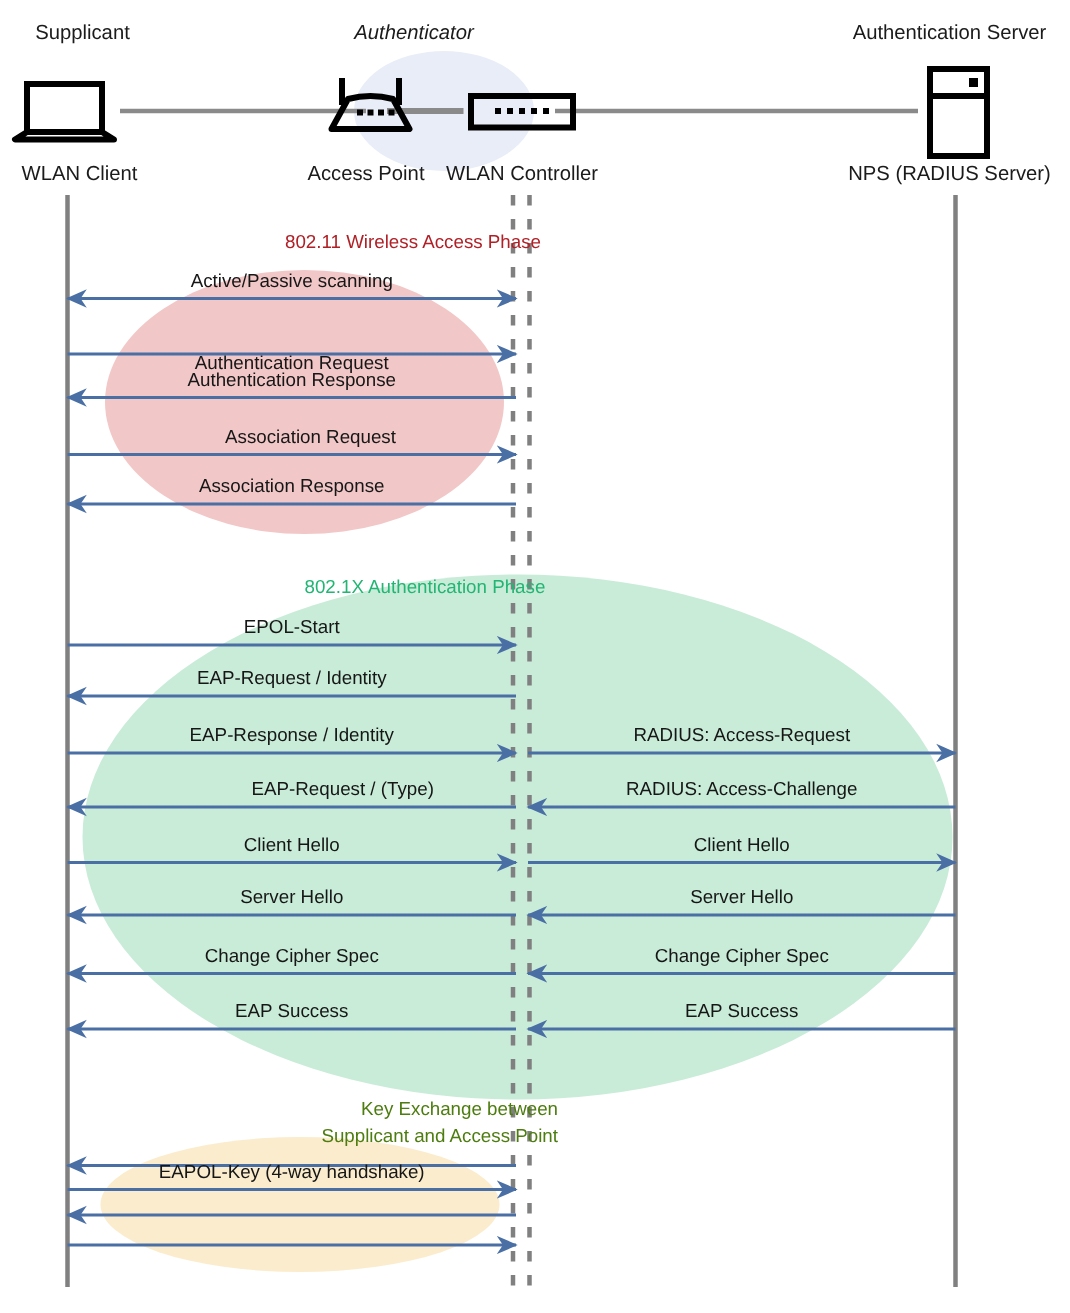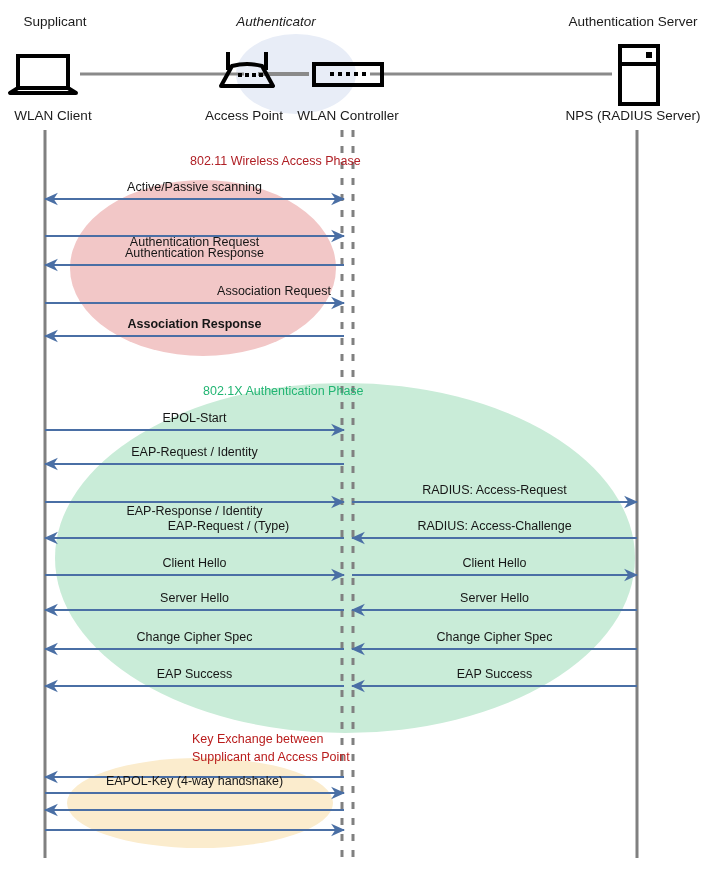--- a/index.html
+++ b/index.html
@@ -108,32 +108,32 @@
   <div id="labels">
       <div class="hdr-label" style="left: -45px; top: 14px; width: 200px; text-align: center;">Supplicant</div>
       <div class="hdr-label" style="left: -47px; top: 108px; width: 200px; text-align: center;">WLAN Client</div>
       <div class="hdr-label" style="left: 176px; top: 14px; width: 200px; text-align: center; font-style: italic;">Authenticator</div>
       <div class="hdr-label" style="left: 144px; top: 108px; width: 200px; text-align: center;">Access Point</div>
       <div class="hdr-label" style="left: 248px; top: 108px; width: 200px; text-align: center;">WLAN Controller</div>
       <div class="hdr-label" style="left: 533px; top: 14px; width: 200px; text-align: center;">Authentication Server</div>
       <div class="hdr-label" style="left: 533px; top: 108px; width: 200px; text-align: center;">NPS (RADIUS Server)</div>
       <div class="phase" style="left: 190px; top: 154px; color: rgb(176, 32, 38);">802.11 Wireless Access Phase</div>
       <div class="phase" style="left: 203px; top: 384px; color: rgb(34, 181, 115);">802.1X Authentication Phase</div>
-      <div class="phase two" style="left: 192px; top: 730px; width: 180px; color: #b91c1c; text-align: left;">
+      <div class="phase two" style="left: 192px; top: 730px; width: 180px; color: #4d7c0f; text-align: right;">
         <div>Key Exchange between</div>
         <div>Supplicant and Access Point</div>
       </div>
       <div class="msg" style="left: 44.5px; top: 180px; width: 300px; text-align: center;">Active/Passive scanning</div>
       <div class="msg" style="left: 44.5px; top: 235px; width: 300px;">Authentication Request</div>
       <div class="msg" style="left: 44.5px; top: 246px; width: 300px;">Authentication Response</div>
-      <div class="msg" style="left: 31px; top: 284px; width: 300px; text-align: right;">Association Request</div>
-      <div class="msg" style="left: 44.5px; top: 317px; width: 300px; font-weight: bold;">Association Response</div>
+      <div class="msg" style="left: 57px; top: 284px; width: 300px;">Association Request</div>
+      <div class="msg" style="left: 44.5px; top: 317px; width: 300px;">Association Response</div>
       <div class="msg" style="left: 44.5px; top: 411px; width: 300px;">EPOL-Start</div>
       <div class="msg" style="left: 44.5px; top: 445px; width: 300px;">EAP-Request / Identity</div>
-      <div class="msg" style="left: 44.5px; top: 483px; width: 300px; margin-top: 21px;">EAP-Response / Identity</div>
+      <div class="msg" style="left: 44.5px; top: 483px; width: 300px;">EAP-Response / Identity</div>
       <div class="msg" style="left: 44.5px; top: 519px; width: 300px; padding-left: 34px;">EAP-Request / (Type)</div>
       <div class="msg" style="left: 44.5px; top: 556px; width: 300px;">Client Hello</div>
       <div class="msg" style="left: 44.5px; top: 591px; width: 300px;">Server Hello</div>
       <div class="msg" style="left: 44.5px; top: 630px; width: 300px;">Change Cipher Spec</div>
       <div class="msg" style="left: 44.5px; top: 667px; width: 300px;">EAP Success</div>
       <div class="msg" style="left: 44.5px; top: 774px; width: 300px;">EAPOL-Key (4-way handshake)</div>
       <div class="msg" style="left: 344.5px; top: 483px; width: 300px;">RADIUS: Access-Request</div>
       <div class="msg" style="left: 344.5px; top: 519px; width: 300px;">RADIUS: Access-Challenge</div>
       <div class="msg" style="left: 344.5px; top: 556px; width: 300px;">Client Hello</div>
       <div class="msg" style="left: 344.5px; top: 591px; width: 300px;">Server Hello</div>

